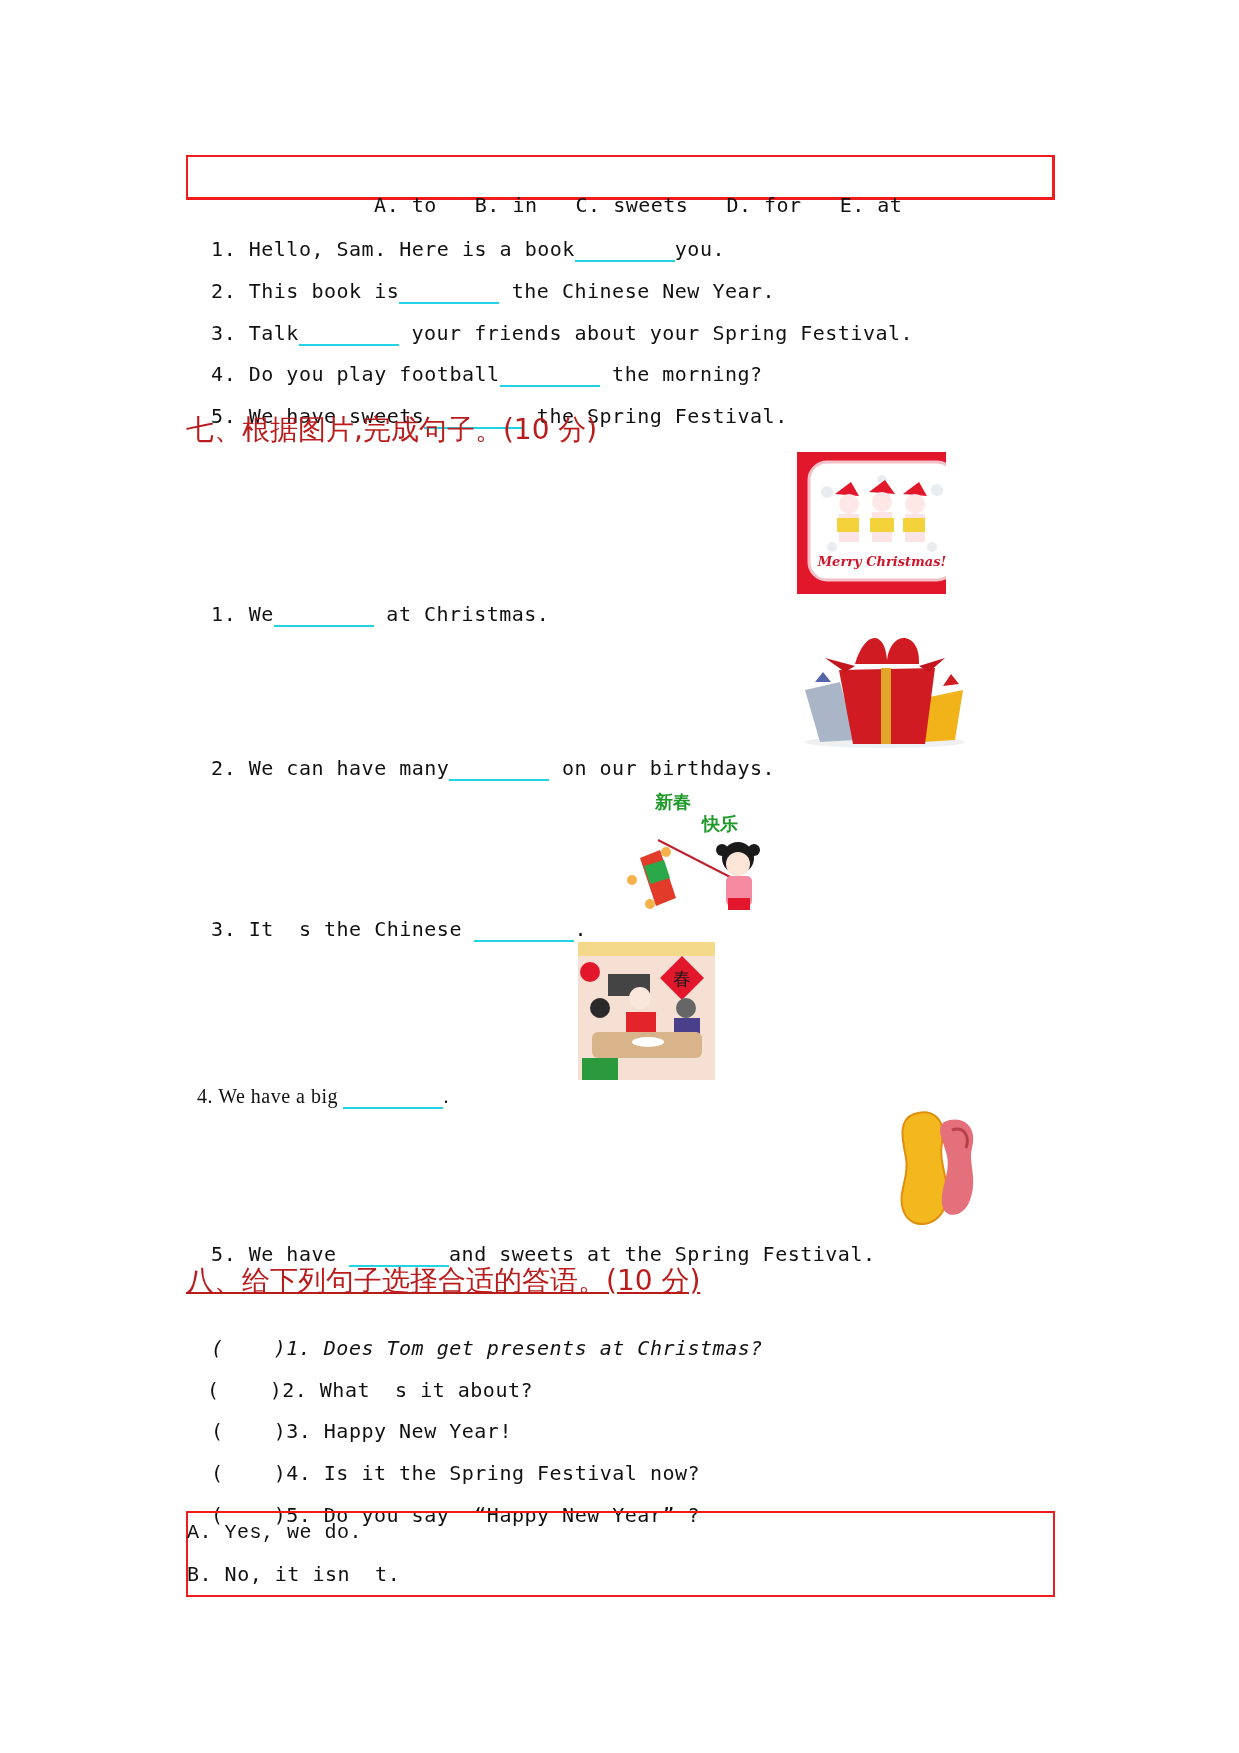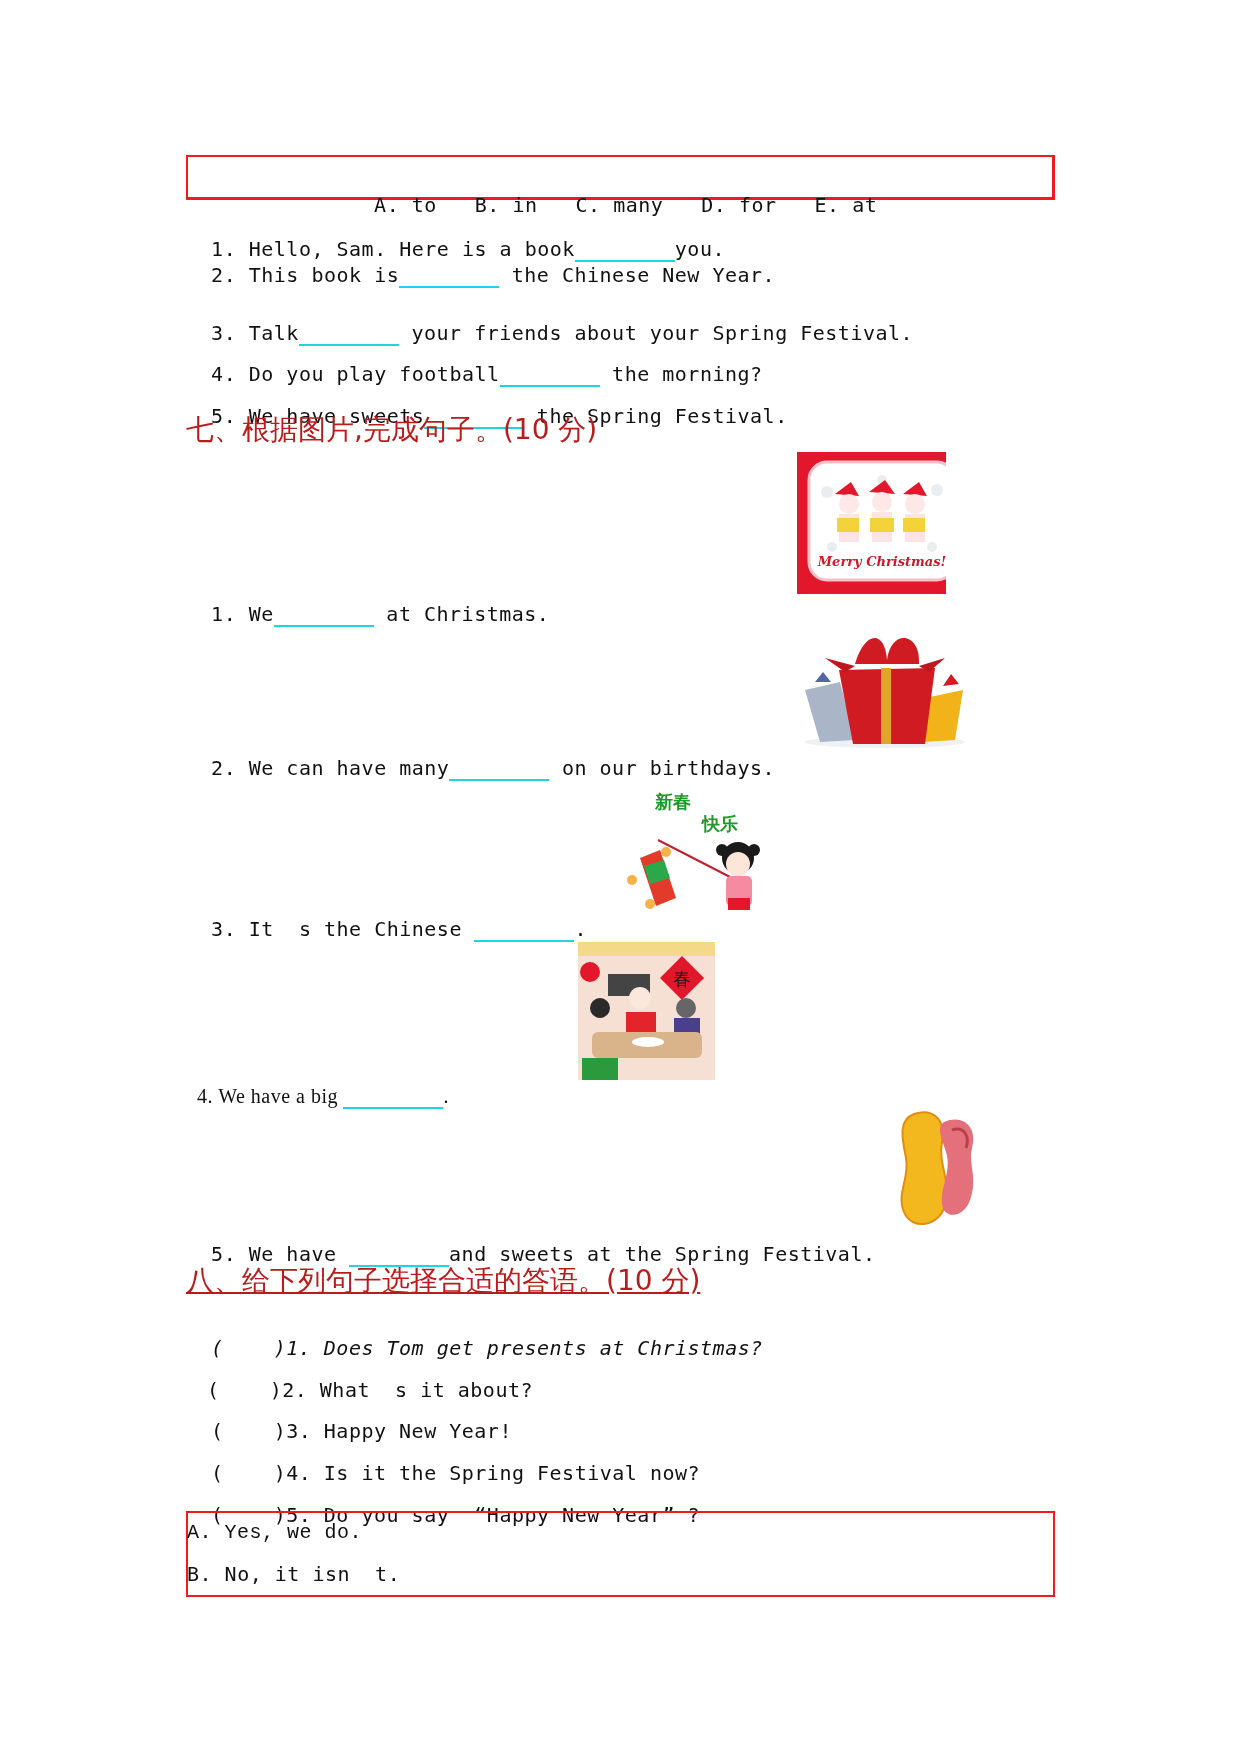--- a/index.html
+++ b/index.html
@@ -14,27 +14,27 @@
   .blank { display:inline-block; border-bottom:2px solid #22d3e6; vertical-align:bottom; height:24px; }
   .opts span { margin-right:38px; }
   .img { position:absolute; overflow:hidden; }
   .paren { display:inline-block; }
 </style>
 </head>
 <body>
 
 <div class="red-box top" style="left:186px; top:155px; width:869px; height:45px;"></div>
 <div class="abs txt opts" style="left:349px; top:166px;">
-  <span>A. to</span><span>B. in</span><span>C. many</span><span>D. for</span><span>E. at</span>
+  <span>A. to</span><span>B. in</span><span>C. sweets</span><span>D. for</span><span>E. at</span>
 </div>
 
 <div class="abs txt" style="left:186px; top:210px;">
   <span>1.</span> <span>Hello, Sam. Here is a book</span><span class="blank" style="width:100px;"></span><span>you.</span>
 </div>
-<div class="abs txt" style="left:186px; top:236px;text-align:right;">
+<div class="abs txt" style="left:186px; top:252px;text-align:right;">
   <span>2.</span> <span>This book is</span><span class="blank" style="width:100px;"></span><span> the Chinese New Year.</span>
 </div>
 <div class="abs txt" style="left:186px; top:294px;">
   <span>3.</span> <span>Talk</span><span class="blank" style="width:100px;"></span><span> your friends about your Spring Festival.</span>
 </div>
 <div class="abs txt" style="left:186px; top:335px;">
   <span>4.</span> <span>Do you play football</span><span class="blank" style="width:100px;"></span><span> the morning?</span>
 </div>
 <div class="abs txt" style="left:186px; top:377px;">
   <span>5.</span> <span>We have sweets</span><span class="blank" style="width:100px;"></span><span> the Spring Festival.</span>

